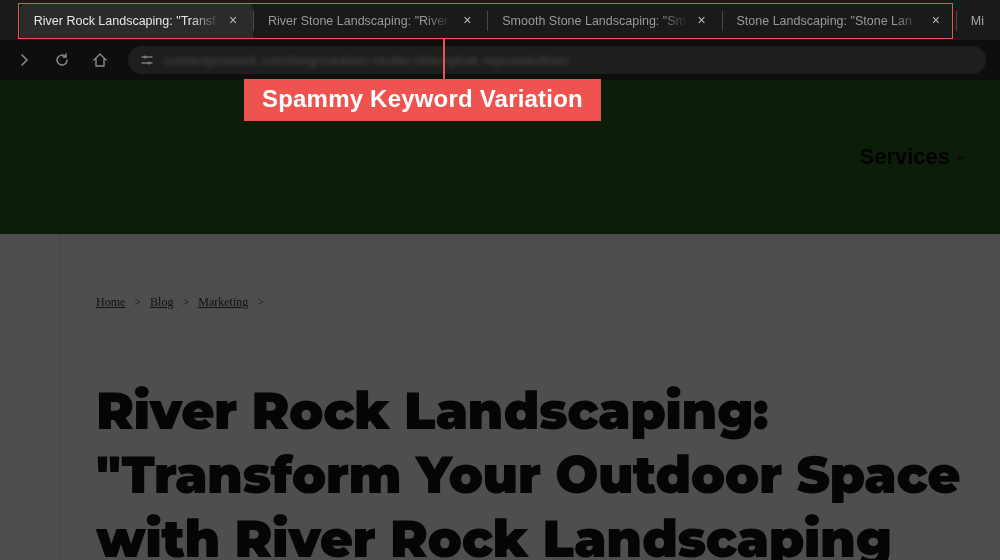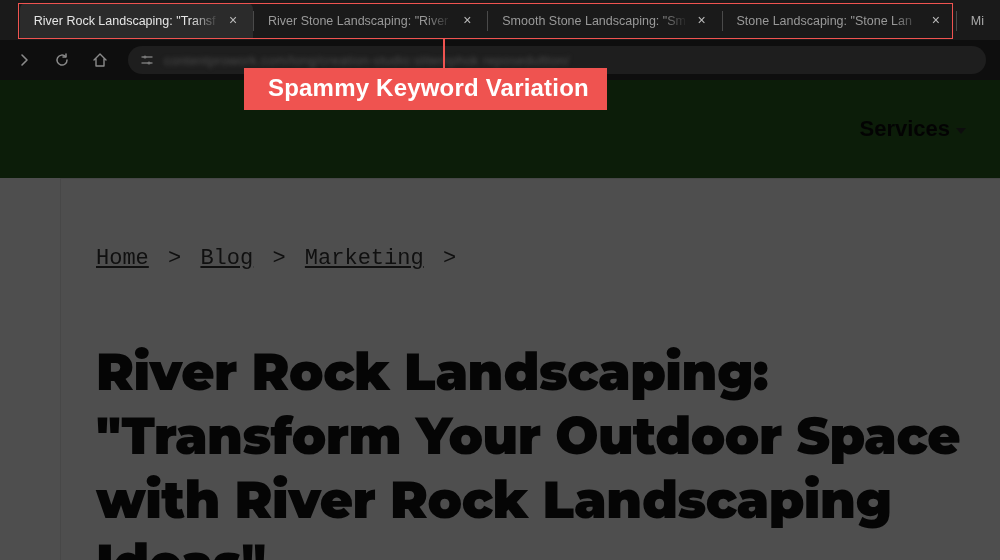--- a/index.html
+++ b/index.html
@@ -16,43 +16,43 @@
     .tab .close { width: 16px; height: 16px; margin-left: 6px; color: #bbb; font-size: 14px; line-height: 14px; text-align: center; border-radius: 50%; }
     .tab-sep { width: 1px; height: 20px; background: #4a4a4a; }
     .tab-extra { color: #aaa; font-size: 12.5px; padding: 0 14px; text-align: center; }
 
     .toolbar { height: 40px; background: #0e0e0e; display: flex; align-items: center; padding: 0 14px; gap: 18px; }
     .tb-icon { width: 20px; height: 20px; color: #8a8a8a; display:flex; align-items:center; justify-content:center; }
     .urlbar { flex: 1; height: 28px; background: #1e1e1e; border-radius: 14px; display: flex; align-items: center; padding: 0 12px; gap: 10px; }
     .urlbar-text { color: #4a4a4a; font-size: 13px; letter-spacing: 0.3px; filter: blur(2.2px); white-space: nowrap; }
 
     .page-wrap { position: relative; }
-    .page-header { height: 98px; background: #265a1d; display:flex; align-items:center; justify-content:flex-end; padding-right: 34px; }
+    .page-header { height: 154px; background: #265a1d; display:flex; align-items:center; justify-content:flex-end; padding-right: 34px; }
     .services { font-size: 22px; font-weight: 800; color: #0c0c0c; display:flex; align-items:center; gap:6px; }
     .caret {
         width: 0; height: 0;
         border-left: 5px solid transparent;
         border-right: 5px solid transparent;
         border-top: 6px solid #2b2b2b;
         margin-top: 3px;
     }
 
     .page-body { background: #f3f3f3; height: 400px; padding: 0; position: relative; }
     .content-frame { margin: 0 0 0 60px; padding: 60px 0 0 35px; border-left: 1px solid #dcdcdc; border-top: 1px solid #dcdcdc; height: 100%; position: relative; top: 0; }
 
-    .breadcrumb { font-size: 22px; color: #333; font-family: Liberation Mono, monospace; font-weight: 500; margin-left: 0; margin-top: 7px; }
+    .breadcrumb { font-size: 12px; color: #333; font-family: Liberation Serif, serif; font-weight: 500; margin-left: 0; }
     .breadcrumb a { color: #333; text-decoration: underline; }
     .bc-sep { margin: 0 6px; color: #333; }
 
     .article-title { font-size: 51px; font-weight: 900; color: #111; margin-top: 70px; line-height: 1.25; letter-spacing: -0.5px; font-family: Montserrat, Arial Black, Arial, sans-serif; white-space: normal; }
 
     .dim-overlay { position: absolute; top: 80px; left: 0; right: 0; bottom: 0; background: rgba(0,0,0,0.68); z-index: 20; }
 
     .callout-line { position: absolute; left: 443px; top: 39px; width: 2px; height: 42px; background: #ef5350; z-index: 30; }
-    .callout { position: absolute; top: 68px; left: 244px; background: #ef5350; color: #fff; font-size: 24px; font-weight: 700; padding: 6px 18px 8px 24px; z-index: 40; letter-spacing: 0.2px; }
+    .callout { position: absolute; top: 79px; left: 244px; background: #ef5350; color: #fff; font-size: 24px; font-weight: 700; padding: 6px 18px 8px 18px; z-index: 40; letter-spacing: 0.2px; }
   </style>
 </head>
 <body>
 
 <div class="tab-outline"></div>
 
 <div class="tab-strip">
   <div class="tab-leading"></div>
   <div class="tab active">
     <span class="tab-title">River Rock Landscaping: "Transf</span>

